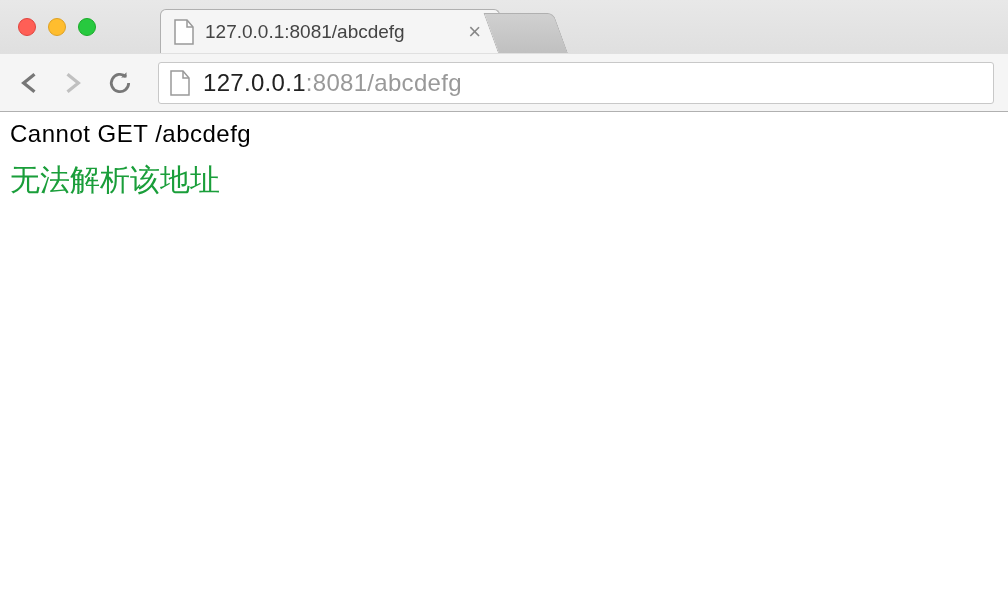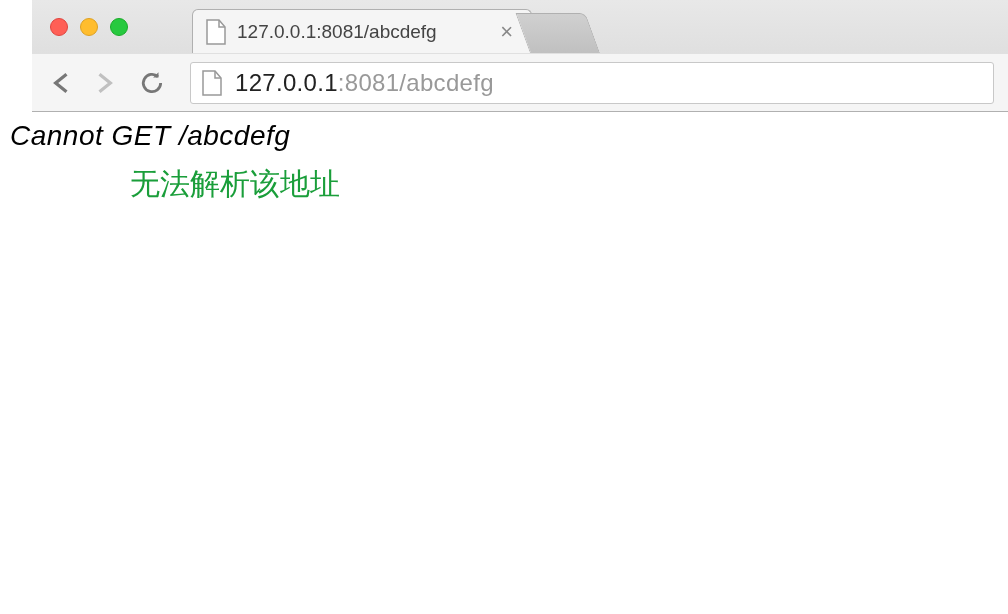--- a/index.html
+++ b/index.html
@@ -10,21 +10,20 @@
     body {
       font-family: -apple-system, BlinkMacSystemFont, "Segoe UI", Helvetica, Arial, sans-serif;
       width: 1008px;
       height: 614px;
       background: #ffffff;
       overflow: hidden;
     }
     .browser-chrome {
       background: linear-gradient(#e8e8e8, #d6d6d6);
       border-bottom: 1px solid #b0b0b0;
-      margin-left: 32px;
     }
     .tab-bar {
       height: 53px;
       display: flex;
       align-items: flex-end;
       padding-left: 10px;
       position: relative;
     }
     .traffic-lights {
       display: flex;
@@ -138,29 +137,27 @@
     }
     .addr-text .port-path {
       color: #999;
       text-align: right;
     }
     .content {
       padding: 8px 10px;
     }
     .error-line {
       font-family: -apple-system, Helvetica, Arial, sans-serif;
-      font-size: 28px;
+      font-size: 24px;
       color: #000;
       letter-spacing: 0.5px;
       font-weight: 300;
-      font-style: italic;
     }
     .annotation {
       margin-top: 12px;
-      margin-left: 120px;
       font-size: 30px;
       color: #1a9e3a;
       font-family: "PingFang SC", "Hiragino Sans GB", "Microsoft YaHei", sans-serif;
     }
     .file-icon-svg {
       display: block;
     }
   </style>
 </head>
 <body>

